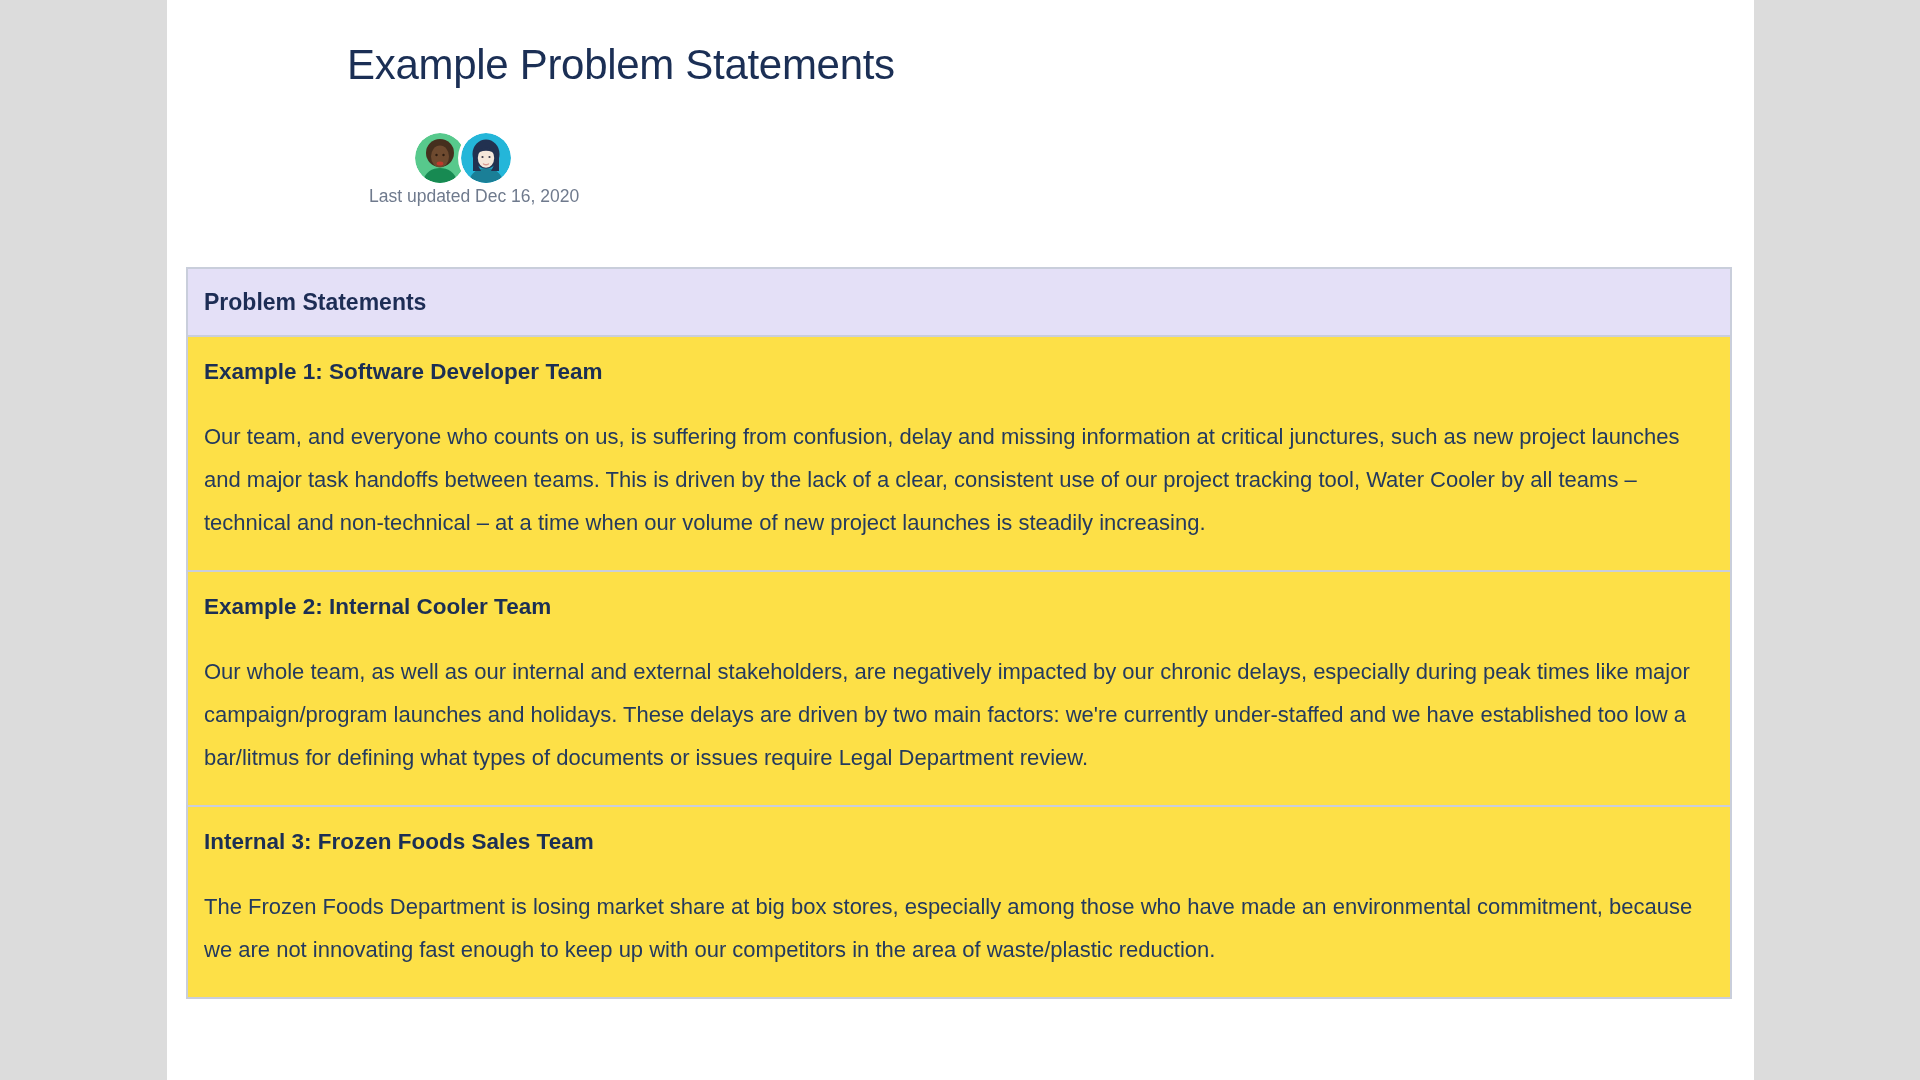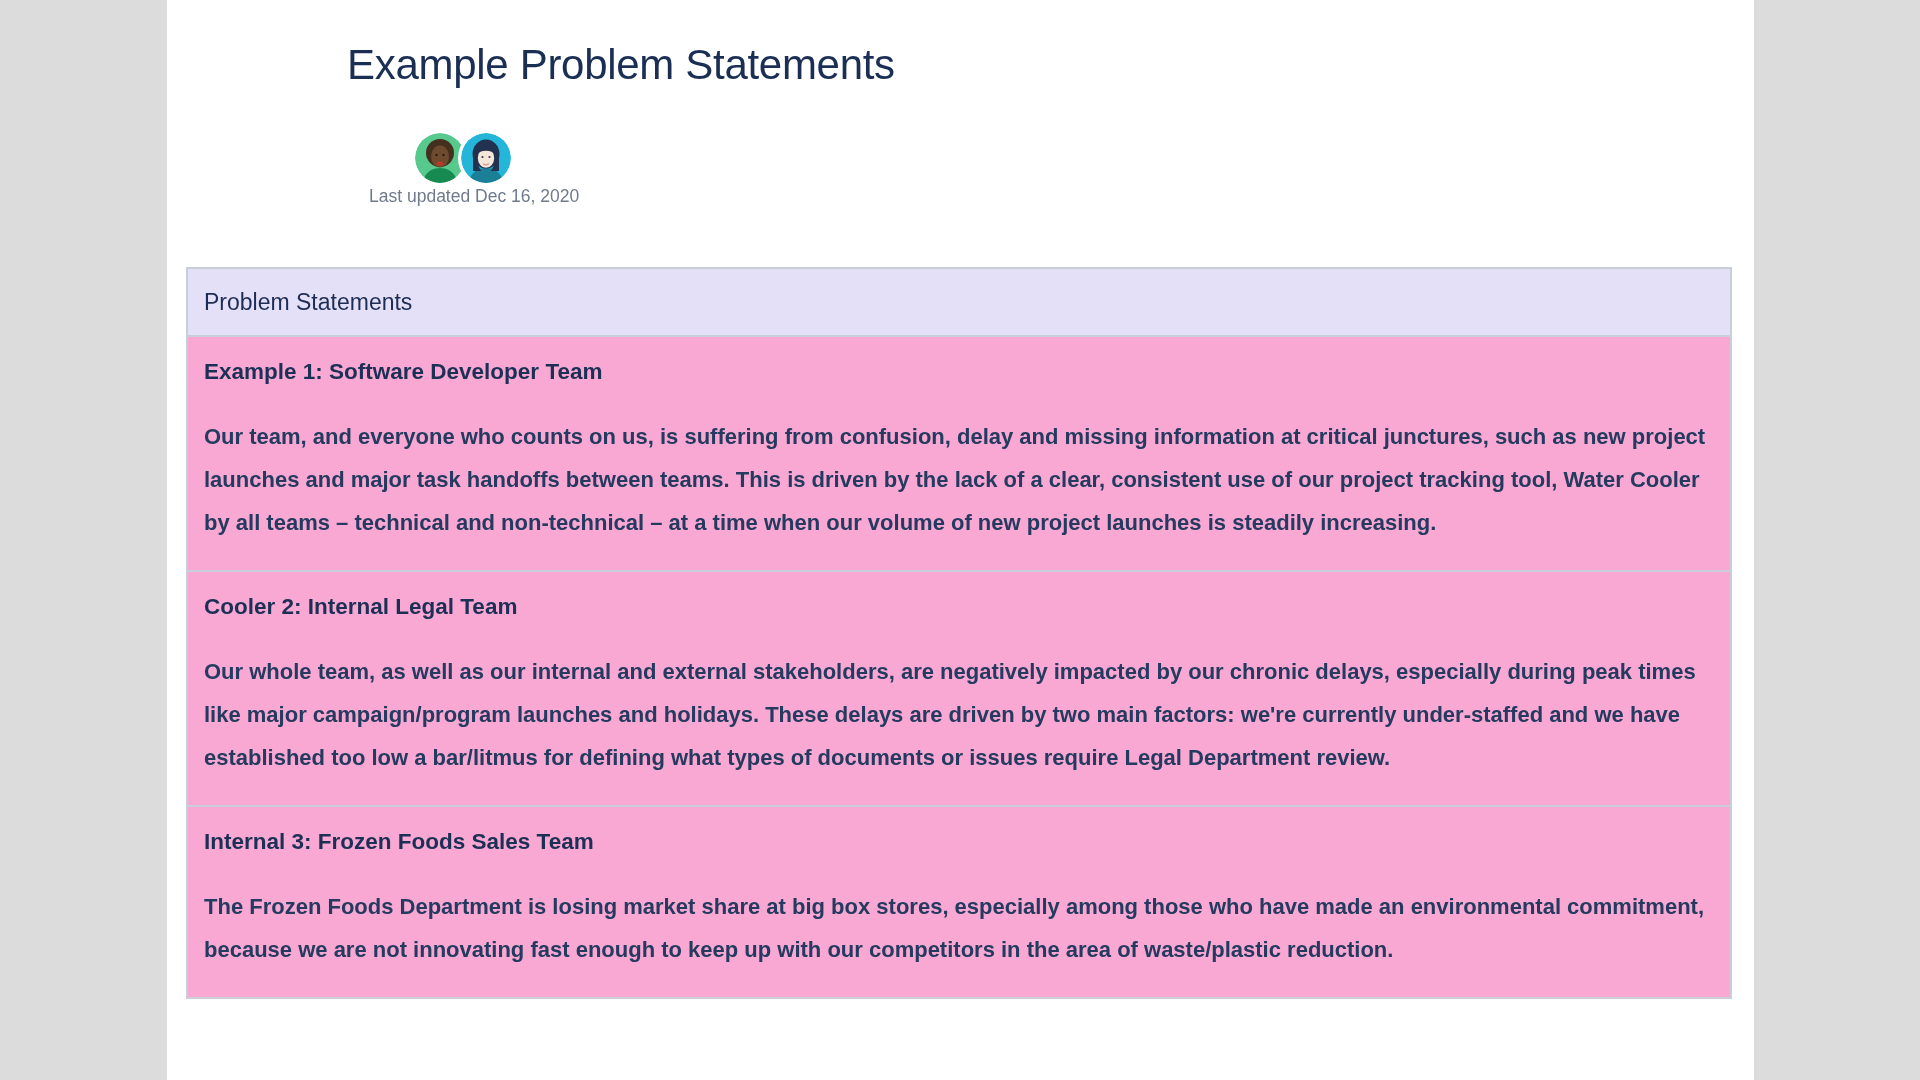--- a/index.html
+++ b/index.html
@@ -60,42 +60,41 @@
   }
   .doc-table th, .doc-table td {
     border: 2px solid #c9cedb;
   }
   .doc-table th {
     height: 68px;
     background: #e4e0f7;
     text-align: left;
     padding: 0 16px;
     font-size: 23px;
-    font-weight: 400;
+    font-weight: 700;
     color: #1d2d55;
   }
   .doc-table td {
     padding: 22px 16px 26px 16px;
     vertical-align: top;
-    background: #f9a8d4;
+    background: #fde047;
     margin-top: 30px;
   }
   .row-heading {
     margin: 0;
     font-size: 22.5px;
     font-weight: 700;
     color: #1c2f54;
   }
   .row-body {
     margin: 30px 0 0 0;
     font-size: 22px;
     line-height: 43px;
     color: #243a5e;
     max-width: 1512px;
-    font-weight: bold;
   }
 </style>
 </head>
 <body>
 
 <div class="page">
 
   <h1 class="title">Example Problem Statements</h1>
 
   <div class="byline">
@@ -147,21 +146,21 @@
     </thead>
     <tbody>
       <tr>
         <td>
           <p class="row-heading">Example 1: Software Developer Team</p>
           <p class="row-body">Our team, and everyone who counts on us, is suffering from confusion, delay and missing information at critical junctures, such as new project launches and major task handoffs between teams. This is driven by the lack of a clear, consistent use of our project tracking tool, Water Cooler by all teams – technical and non-technical – at a time when our volume of new project launches is steadily increasing.</p>
         </td>
       </tr>
       <tr>
         <td>
-          <p class="row-heading">Cooler 2: Internal Legal Team</p>
+          <p class="row-heading">Example 2: Internal Cooler Team</p>
           <p class="row-body">Our whole team, as well as our internal and external stakeholders, are negatively impacted by our chronic delays, especially during peak times like major campaign/program launches and holidays. These delays are driven by two main factors: we're currently under-staffed and we have established too low a bar/litmus for defining what types of documents or issues require Legal Department review.</p>
         </td>
       </tr>
       <tr>
         <td>
           <p class="row-heading">Internal 3: Frozen Foods Sales Team</p>
           <p class="row-body">The Frozen Foods Department is losing market share at big box stores, especially among those who have made an environmental commitment, because we are not innovating fast enough to keep up with our competitors in the area of waste/plastic reduction.</p>
         </td>
       </tr>
     </tbody>

